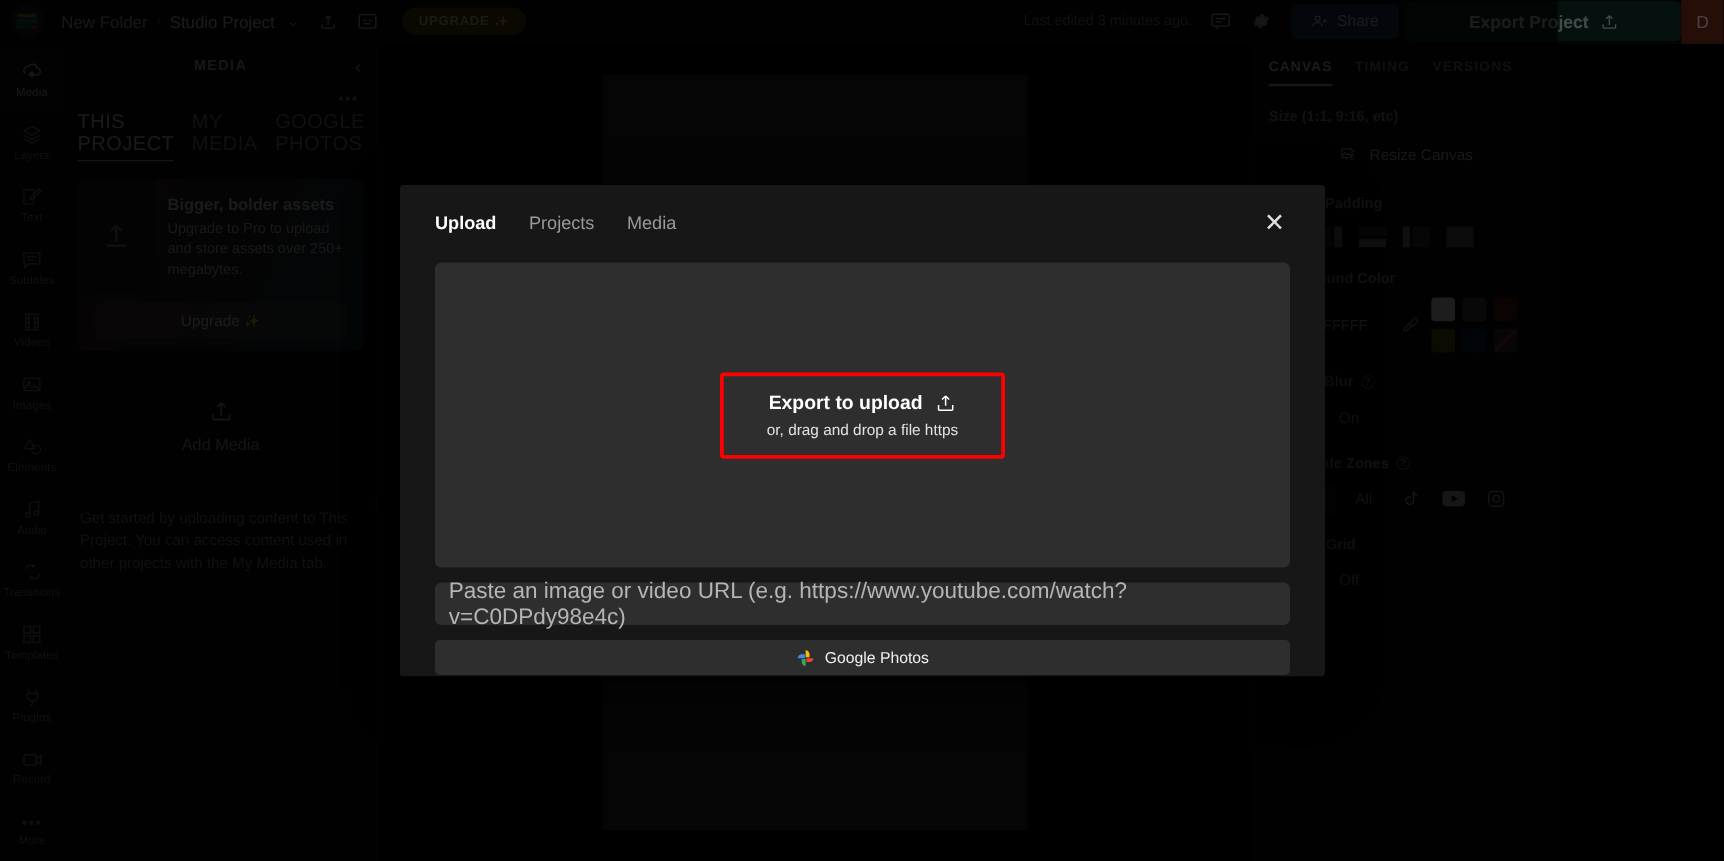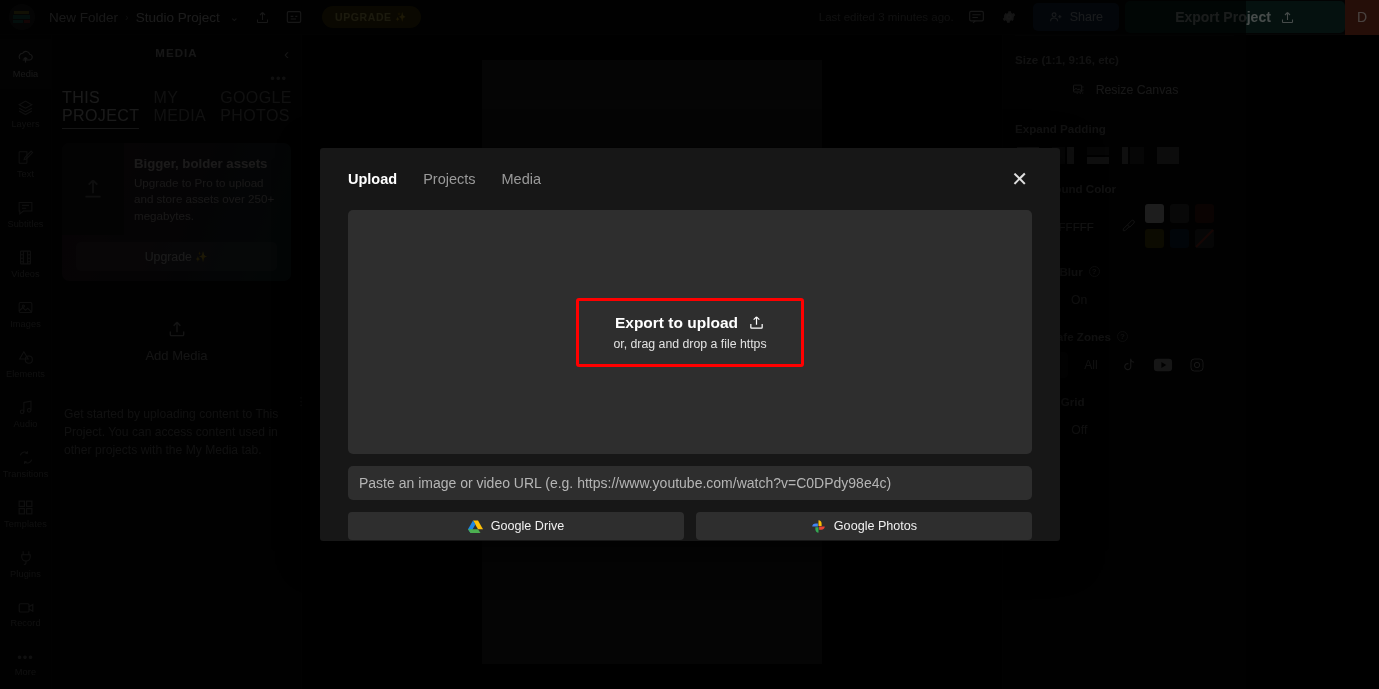--- a/index.html
+++ b/index.html
@@ -193,21 +193,21 @@
     display: flex; align-items: center; justify-content: center; cursor: pointer;
   }
   .hl-box {
     border: 3px solid #ff0000; padding: 13px 34px; border-radius: 3px;
     display: flex; flex-direction: column; align-items: center; gap: 5px;
   }
   .up-main { color: #fff; font-size: 15.5px; font-weight: bold; display: flex; align-items: center; gap: 10px; }
   .up-sub { color: #e2e2e2; font-size: 12.3px; }
   .url-input {
     margin-top: 12px; height: 34px; background: #2e2e2e; border-radius: 5px;
-    display: flex; align-items: center; padding-left: 11px; color: #b5b5b5; font-size: 14px;
+    display: flex; align-items: center; padding-left: 11px; color: #b5b5b5; font-size: 18px;
     cursor: text;
   }
   .btn-row { display: flex; gap: 12px; margin-top: 12px; }
   .gbtn {
     flex: 1; height: 28px; background: #2e2e2e; border-radius: 4px;
     display: flex; align-items: center; justify-content: center; gap: 8px;
     color: #f0f0f0; font-size: 12.6px; cursor: pointer;
   }
   svg { display: block; }
 </style>
@@ -462,20 +462,25 @@
     <div class="mp-hint">Get started by uploading content to This Project. You can access content used in other projects with the My Media tab.</div>
 
     <div class="drag-handle">⋮</div>
   </div>
 
   <div class="stage dim">
     <div class="canvas-rect"></div>
   </div>
 
   <div class="right dim">
+    <div class="r-tabs">
+      <span class="r-tab active">CANVAS</span>
+      <span class="r-tab">TIMING</span>
+      <span class="r-tab">VERSIONS</span>
+    </div>
     <div class="r-sep"></div>
 
     <div class="r-label">
       <span>Size (1:1, 9:16, etc)</span>
     </div>
     <div class="resize-btn">
       <span>
         <svg width="15" height="15" viewBox="0 0 24 24" fill="none" stroke="currentColor" stroke-width="1.4">
           <rect x="4" y="5" width="13" height="11" rx="1"></rect>
             <path d="M4 14l4-4 3 3 2-2 4 4"></path>
@@ -614,30 +619,20 @@
       </div>
     </div>
 
     <div class="url-input">
       <span>Paste an image or video URL (e.g. https://www.youtube.com/watch?v=C0DPdy98e4c)</span>
     </div>
 
     <div class="btn-row">
       <div class="gbtn">
         <span>
-          <svg width="15" height="14" viewBox="0 0 24 22">
-            <path d="M8 2h8l8 14h-8L8 2z" fill="#ffc107"></path>
-            <path d="M8 2L0 16l4 6 8-14L8 2z" fill="#1e88e5"></path>
-            <path d="M0 16h16l4 6H4l-4-6z" fill="#4caf50"></path>
-          </svg>
-        </span>
-        <span>Google Drive</span>
-      </div>
-      <div class="gbtn">
-        <span>
           <svg width="15" height="15" viewBox="0 0 24 24">
             <path d="M12 2c3 0 5 2.5 5 5.5V11h-5V2z" fill="#fbbc04"></path>
             <path d="M22 12c0 3-2.5 5-5.5 5H13v-5h9z" fill="#ea4335"></path>
             <path d="M12 22c-3 0-5-2.5-5-5.5V13h5v9z" fill="#34a853"></path>
             <path d="M2 12c0-3 2.5-5 5.5-5H11v5H2z" fill="#4285f4"></path>
           </svg>
         </span>
         <span>Google Photos</span>
       </div>
     </div>

